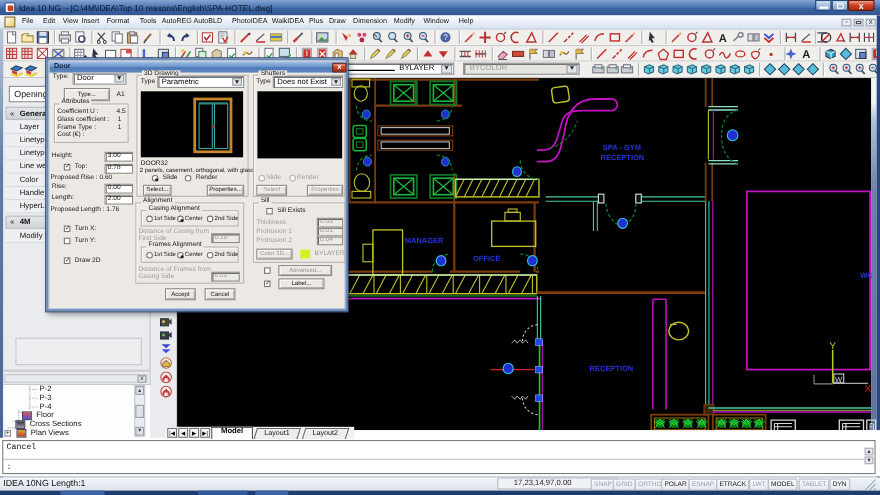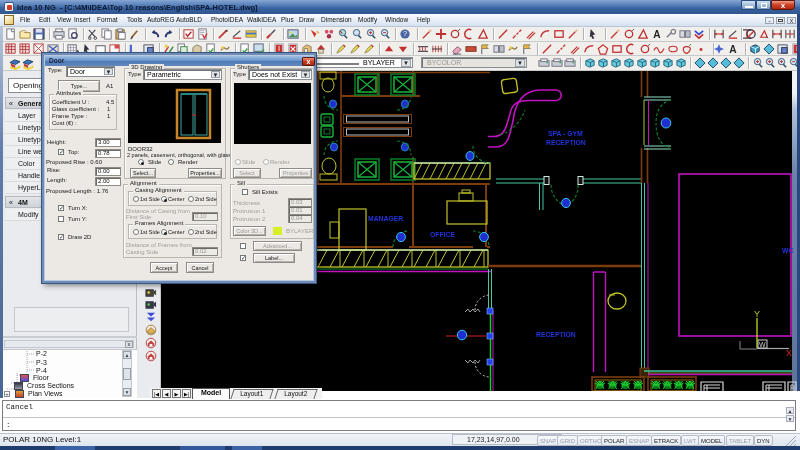--- a/index.html
+++ b/index.html
@@ -1,17 +1,17 @@
 <!DOCTYPE html>
 <html><head><meta charset="utf-8"><style>
 *{margin:0;padding:0;box-sizing:border-box}
 body{width:800px;height:450px;position:relative;overflow:hidden;font-family:"Liberation Sans",sans-serif;background:#ece9e2}
 .abs{position:absolute}
 .titlebar{left:0;top:0;width:800px;height:14px;background:linear-gradient(#86a5d3 0%,#4d77b2 45%,#3a63a2 55%,#31568f 100%);}
-.titletxt{left:17px;top:2.5px;font-size:7.5px;color:#0c1830;white-space:nowrap;font-weight:bold;letter-spacing:0px}
+.titletxt{left:17px;top:2.5px;font-size:7.5px;color:#0c1830;white-space:nowrap;font-weight:normal;letter-spacing:0px}
 .menubar{left:0;top:14px;width:800px;height:13px;background:linear-gradient(#fafcfe,#e2eaf5 70%,#d5e0ef);border-bottom:1px solid #b9c6d8;font-size:6.5px;color:#111}
 .menubar span{position:absolute;top:2px}
 .tbrow{left:0;width:800px;background:#f0efec;border-bottom:1px solid #c8c9cb}
 .icon{position:absolute;width:12px;height:12px;opacity:.92}
 .sep{position:absolute;width:2px;height:12px;border-left:1px solid #aeb2b8;border-right:1px solid #fff}
 .combo{position:absolute;height:11px;background:#fff;border:1px solid #8a8d92;box-shadow:inset 1px 1px 0 #6f7276;font-size:6.5px}
 .combo .arr{position:absolute;right:1px;top:1px;width:10px;height:8px;background:#dfe3e8;border:1px solid #9aa0a8;font-size:6px;line-height:7px;text-align:center;color:#222}
 .panel{left:3px;top:71px;width:134px;height:327px;background:#e9ebee;border-right:1px solid #b9bec6}
 .grpitem{position:absolute;left:5px;width:126px;height:12px;font-size:7px;color:#111;background:#edeff1;border-bottom:1px solid #d8dbde;padding-left:13px;line-height:12px;white-space:nowrap;overflow:hidden}
 .grphdr{position:absolute;left:5px;width:126px;height:12px;font-size:7px;font-weight:bold;color:#111;background:linear-gradient(#e3e5e8,#cfd3d8);border:1px solid #b5bac0;padding-left:12px;line-height:11px}
@@ -847,21 +847,21 @@
 <div class="abs" style="z-index:7;left:276px;top:389px;width:40px;height:10px;background:#eee;border:1px solid #666;border-bottom:0;font-size:6.5px;text-align:center;color:#111;transform:skewX(-18deg)"><span style="display:inline-block;transform:skewX(18deg)">Layout2</span></div>
 <div class="abs" style="left:150px;top:391px;width:650px;height:9px;background:#fff"></div>
 <div class="abs" style="left:0;top:398px;width:800px;height:35px;background:#fff"></div>
 <div class="abs" style="left:2px;top:400px;width:794px;height:31px;background:#fff;border:1px solid #7a7d82"></div>
 <div class="abs" style="left:6px;top:403px;font-family:'Liberation Mono',monospace;font-size:7.5px;color:#111">Cancel</div>
 <div class="abs" style="left:3px;top:417px;width:792px;height:1px;background:#c0c3c8"></div>
 <div class="abs" style="left:6px;top:421px;font-family:'Liberation Mono',monospace;font-size:7.5px;color:#111">:</div>
 <div class="abs" style="left:786px;top:407px;width:8px;height:7px;background:#e8ebef;border:1px solid #aab;font-size:5px;line-height:6px;text-align:center;color:#334;z-index:3">▲</div>
 <div class="abs" style="left:786px;top:415px;width:8px;height:7px;background:#e8ebef;border:1px solid #aab;font-size:5px;line-height:6px;text-align:center;color:#334;z-index:3">▼</div>
 <div class="abs" style="left:0;top:433px;width:800px;height:13px;background:linear-gradient(#f2f5f9,#dde4ee);border-top:1px solid #b9c2d0;font-size:8px"></div>
-<div class="abs" style="left:3px;top:435px;font-size:8px;color:#111">POLAR 10NG Level:1</div>
+<div class="abs" style="left:3px;top:435px;font-size:8px;color:#111">IDEA 10NG Length:1</div>
 <div class="abs" style="left:452px;top:434px;width:110px;height:11px;border:1px solid #b6bcc6;background:#eef1f6;font-size:7px;padding:1px 0 0 14px;color:#222">17,23,14,97,0.00</div>
 <div class="statusbtn" style="left:537px;top:435px">SNAP</div>
 <div class="statusbtn" style="left:557px;top:435px">GRID</div>
 <div class="statusbtn" style="left:577px;top:435px">ORTHO</div>
 <div class="statusbtn on" style="left:601px;top:435px">POLAR</div>
 <div class="statusbtn" style="left:626px;top:435px">ESNAP</div>
 <div class="statusbtn on" style="left:651px;top:435px">ETRACK</div>
 <div class="statusbtn" style="left:681px;top:435px">LWT</div>
 <div class="statusbtn on" style="left:698px;top:435px">MODEL</div>
 <div class="statusbtn" style="left:726px;top:435px">TABLET</div>

